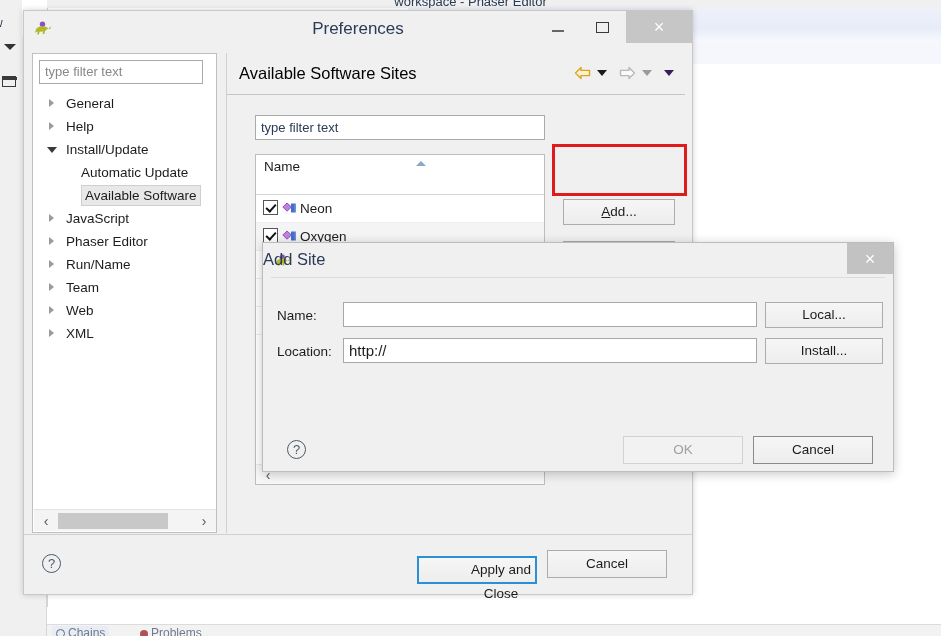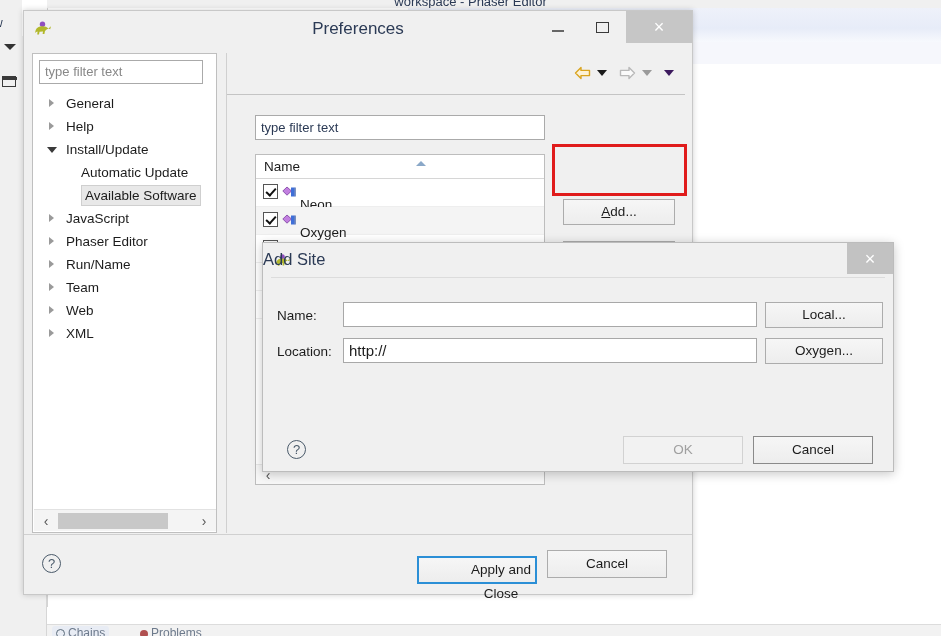--- a/index.html
+++ b/index.html
@@ -190,21 +190,21 @@
     position: absolute; left: 28px; top: 62px; width: 290px; height: 25px;
     border: 1px solid #aaaaaa; background: #ffffff;
     font-size: 13px; color: #2b3a55; padding: 0 5px; line-height: 23px;
   }
 
   .sites-table {
     position: absolute; left: 28px; top: 101px; width: 290px; height: 331px;
     background: #ffffff; border: 1px solid #bdbdbd;
   }
   .th {
-    position: relative; height: 24px; line-height: 24px;
+    position: relative; height: 40px; line-height: 24px;
     border-bottom: 1px solid #d6d6d6; background: #ffffff;
     font-size: 13.5px; padding-left: 8px; color: #1c1c1c;
   }
   .sort-ind {
     position: absolute; left: 160px; top: 6px;
     width: 0; height: 0; border-left: 5px solid transparent;
     border-right: 5px solid transparent; border-bottom: 5px solid #8aa8c8;
   }
   .trow {
     position: relative; height: 28px; line-height: 28px;
@@ -216,21 +216,21 @@
     border: 1px solid #555; background: #fff;
   }
   .cbx::after {
     content: ""; position: absolute; left: 4px; top: 1px;
     width: 4px; height: 8px; border: solid #111;
     border-width: 0 2px 2px 0; transform: rotate(42deg);
   }
   .site-ico {
     position: absolute; left: 26px; top: 7px; width: 14px; height: 14px;
   }
-  .trow .t-text { position: absolute; left: 44px; top: 12px; white-space: nowrap; }
+  .trow .t-text { position: absolute; left: 44px; top: 0; white-space: nowrap; }
   .table-hscroll {
     position: absolute; left: 0; bottom: 0; width: 288px; height: 20px;
     background: #f7f7f7; border-top: 1px solid #e8e8e8;
   }
   .table-hscroll .hs-arrow { top: 2px; }
 
   
   .btn {
     background: linear-gradient(to bottom,#f6f6f6,#ededed);
     border: 1px solid #acacac; font-family: "Liberation Sans", sans-serif;
@@ -418,20 +418,21 @@
           </div>
         </div>
       <div class="tree-hscroll">
         <div class="hs-arrow hs-left">‹</div>
         <div class="hs-thumb"></div>
         <div class="hs-arrow hs-right">›</div>
       </div>
     </div>
 
     <div class="page-panel">
+      <div class="page-title">Available Software Sites</div>
       <div class="nav-tools">
         <svg class="nav-arrow-back" viewBox="0 0 17 14">
           <path d="M7 1.5 L1.5 7 L7 12.5 L7 9.6 L15.5 9.6 L15.5 4.4 L7 4.4 Z" fill="#fdf2d5" stroke="#d9a41f" stroke-width="1.4" stroke-linejoin="round"></path>
         </svg>
         <span class="nav-caret caret-black"></span>
         <svg class="nav-arrow-fwd" viewBox="0 0 17 14">
           <path d="M10 1.5 L15.5 7 L10 12.5 L10 9.6 L1.5 9.6 L1.5 4.4 L10 4.4 Z" fill="#fafafa" stroke="#b8b8b8" stroke-width="1.4" stroke-linejoin="round"></path>
         </svg>
         <span class="nav-caret caret-gray"></span>
         <span class="nav-caret caret-purple"></span>
@@ -520,21 +521,21 @@
       </div>
     </div>
 
     <div class="as-body">
       <div class="as-label lbl-name">Name:</div>
       <div class="as-input inp-name"></div>
       <div class="btn as-sidebtn asb1">Local...</div>
 
       <div class="as-label lbl-loc">Location:</div>
       <div class="as-input inp-loc">http://</div>
-      <div class="btn as-sidebtn asb2">Oxygen...</div>
+      <div class="btn as-sidebtn asb2">Install...</div>
     </div>
 
     <div class="as-footer">
       <div class="help-icon as-help">?</div>
       <div class="btn as-ok disabled">OK</div>
       <div class="btn as-cancel default">Cancel</div>
     </div>
   </div>
 
 </div>

